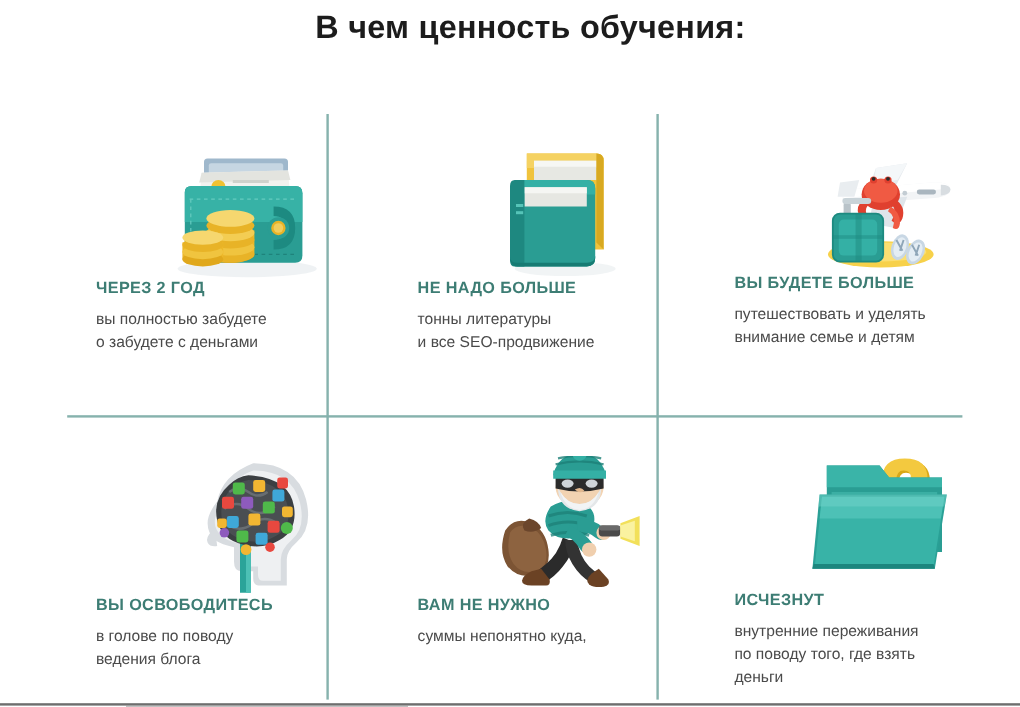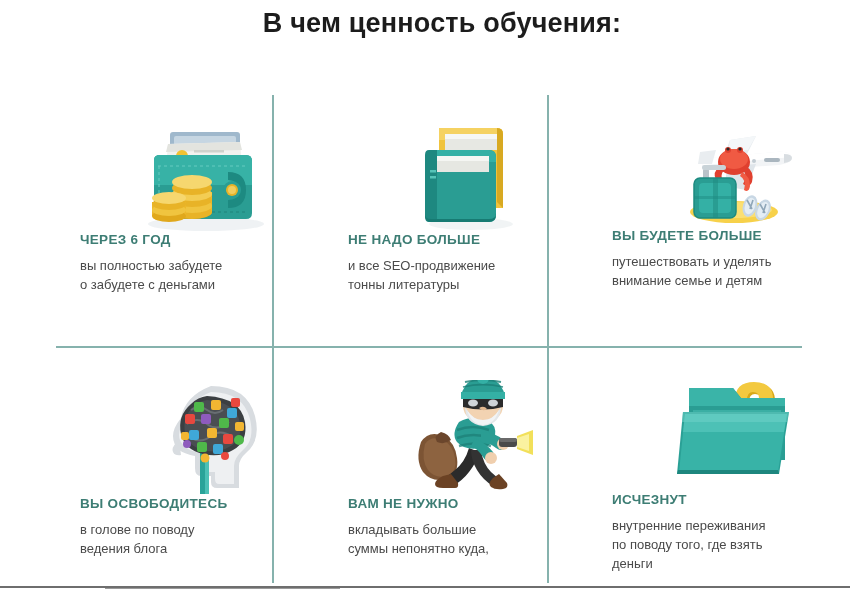--- a/index.html
+++ b/index.html
@@ -157,21 +157,21 @@
         <g>
           <rect x="16" y="82" width="34" height="14" fill="#edb82a"></rect>
           <ellipse cx="33" cy="96" rx="17" ry="6" fill="#e0a81c"></ellipse>
           <ellipse cx="33" cy="90" rx="17" ry="6" fill="#f0c43f"></ellipse>
           <ellipse cx="33" cy="84" rx="17" ry="6" fill="#e8b327"></ellipse>
           <ellipse cx="33" cy="78" rx="17" ry="6" fill="#f6d76f"></ellipse>
         </g>
       </svg>
     </div>
     <div class="cell-text">
-      <div class="cell-title">ЧЕРЕЗ 6 ГОД</div>
+      <div class="cell-title">ЧЕРЕЗ 2 ГОД</div>
       <div class="cell-body">
         <div>вы полностью забудете</div>
         <div>о забудете с деньгами</div>
       </div>
     </div>
   </div>
 
   <div class="cell" id="cell-1">
     <div class="icon-wrap">
       <svg width="120" height="118" viewBox="0 0 120 118">
@@ -189,22 +189,22 @@
         <path d="M26 42 h52 v5 h-52 z" fill="#f5f6f3"></path>
         <path d="M18 36 h8 v72 h-8 q-4 0 -4 -5 v-62 q0 -5 4 -5 z" fill="#1e8880"></path>
         <rect x="19" y="56" width="6" height="2.5" fill="#56c4b8"></rect>
         <rect x="19" y="62" width="6" height="2.5" fill="#56c4b8"></rect>
         <path d="M14 100 q0 8 6 8 h58 q7 0 7 -7 v-2 q0 6 -7 6 h-58 q-6 0 -6 -5 z" fill="#177b73"></path>
       </svg>
     </div>
     <div class="cell-text">
       <div class="cell-title">НЕ НАДО БОЛЬШЕ</div>
       <div class="cell-body">
+        <div>тонны литературы</div>
         <div>и все SEO-продвижение</div>
-        <div>тонны литературы</div>
       </div>
     </div>
   </div>
 
   <div class="cell" id="cell-2">
     <div class="icon-wrap">
       <svg width="130" height="118" viewBox="0 0 130 118">
 
         <ellipse cx="62" cy="102" rx="44" ry="11" fill="#f7d14a"></ellipse>
         <ellipse cx="62" cy="100" rx="38" ry="8" fill="#fbdf72"></ellipse>
@@ -363,21 +363,20 @@
           <path d="M58 2 q18 -4 36 0"></path>
         </g>
         <circle cx="76" cy="-2" r="6" fill="#34b0a5"></circle>
 
         <path d="M72 28 q5 -3 8 1 q-4 3 -8 -1z" fill="#e2b88f"></path>
       </svg>
     </div>
     <div class="cell-text">
       <div class="cell-title">ВАМ НЕ НУЖНО</div>
       <div class="cell-body">
-        <div>вкладывать большие</div>
         <div>суммы непонятно куда,</div>
       </div>
     </div>
   </div>
 
   <div class="cell" id="cell-5">
     <div class="icon-wrap">
       <svg width="128" height="118" viewBox="0 0 128 118">
 
         <g>

